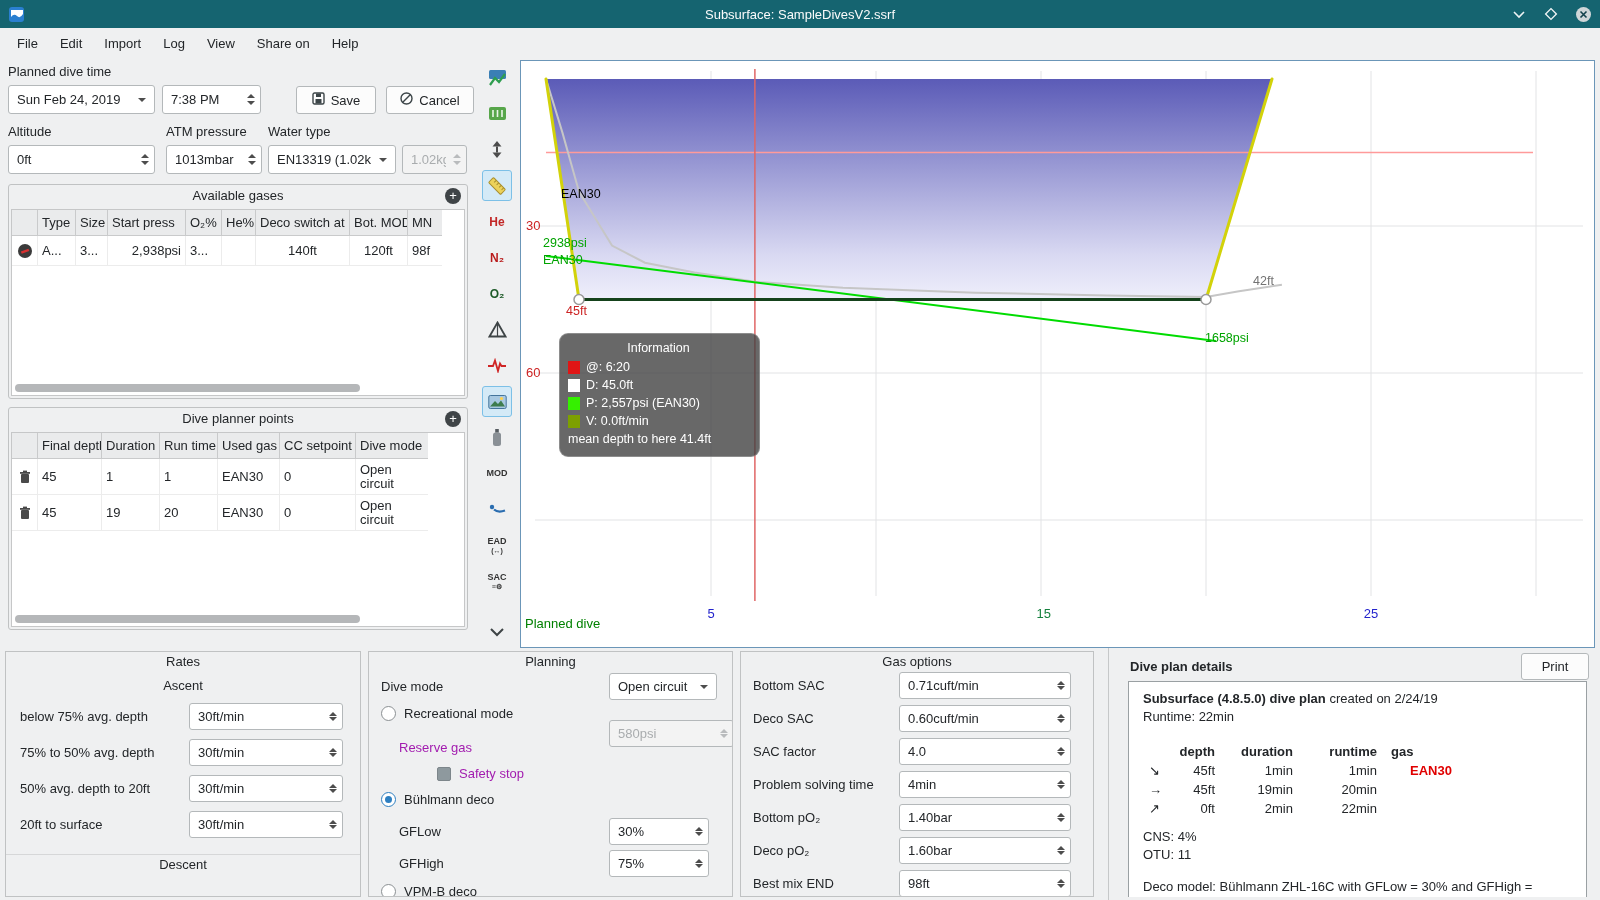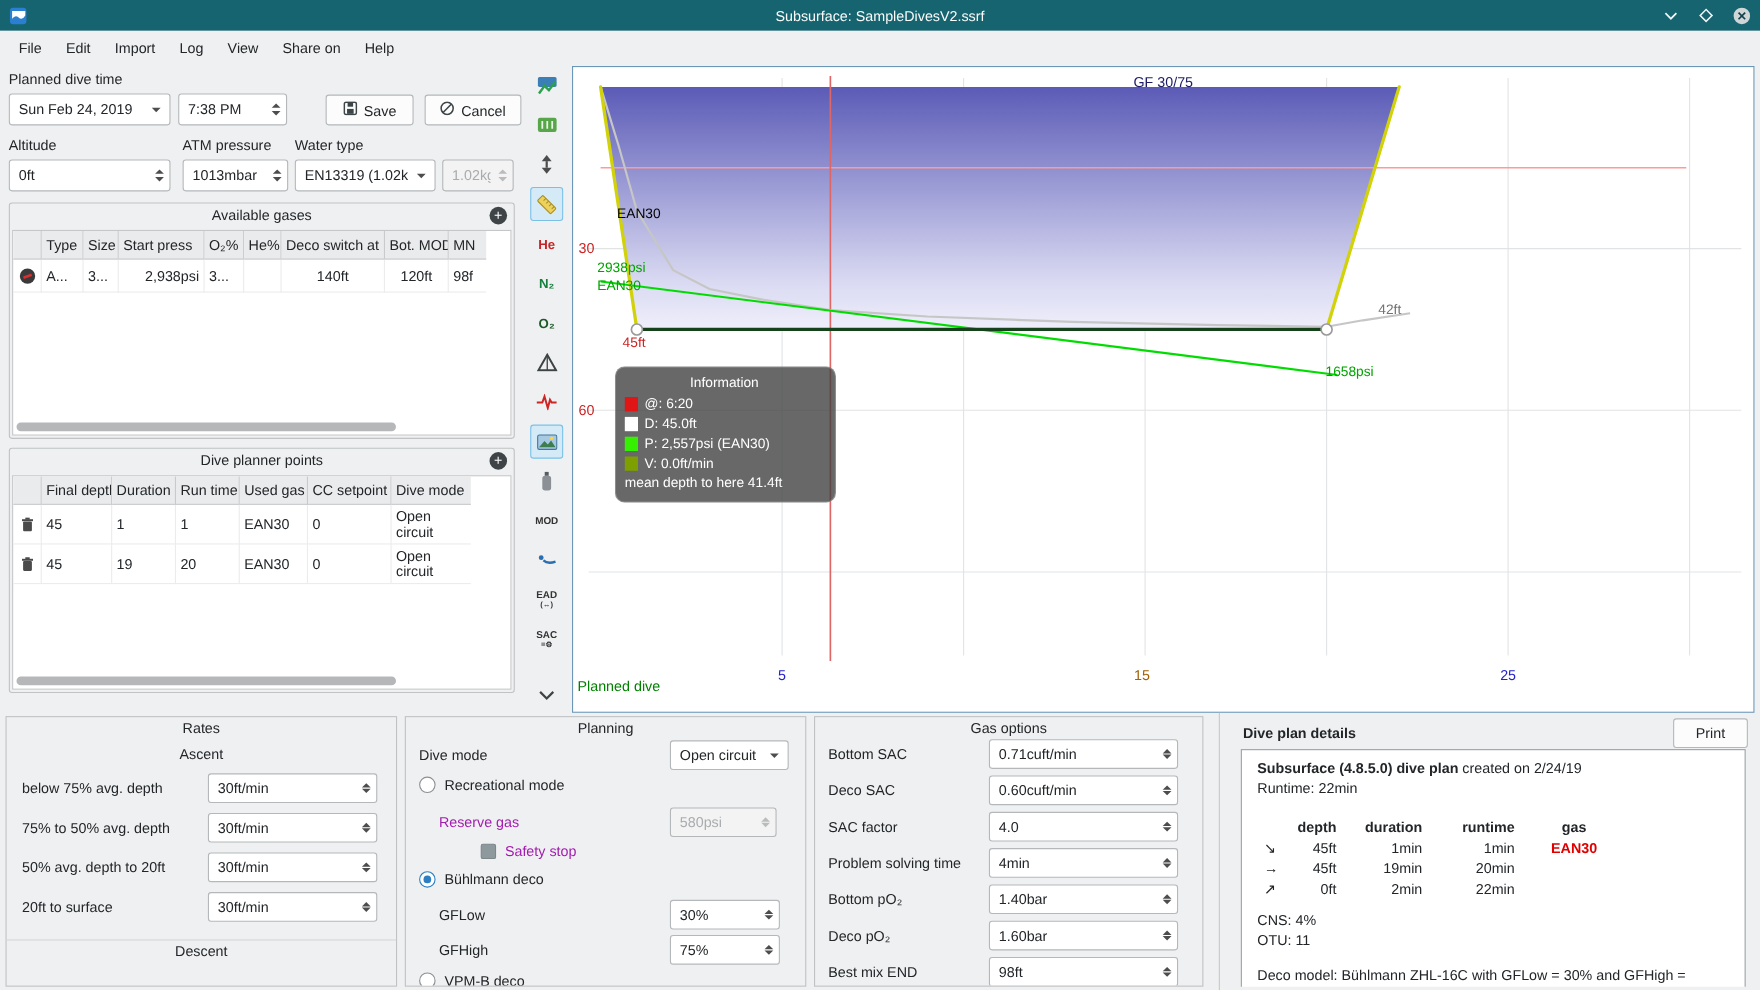--- a/index.html
+++ b/index.html
@@ -273,21 +273,21 @@
       <svg width="20" height="20">
         <g transform="rotate(45 10 10)">
           <rect x="1.5" y="6.5" width="17" height="7" rx="1" fill="#ecd25a" stroke="#a98f2f"></rect>
           <path d="M5.5 6.5 v3 M9 6.5 v3 M12.5 6.5 v3 M16 6.5 v3" stroke="#a98f2f" stroke-width="1"></path>
         </g>
       </svg>
     </div>
   <div class="ticon" style="color:#c22626;font-size:12px">
       <span>He</span>
     </div>
-  <div class="ticon" style="color:#15803d;font-size:12px">
+  <div class="ticon" style="color:#b91c1c;font-size:12px">
       <span>N₂</span>
     </div>
   <div class="ticon" style="color:#1d5a28;font-size:12px">
       <span>O₂</span>
     </div>
   <div class="ticon">
       <svg width="19" height="17">
         <path d="M9.5 1.5 L17.5 15.5 H1.5 Z" fill="none" stroke="#3e4446" stroke-width="1.8"></path>
         <path d="M9.5 1.5 V15.5" stroke="#3e4446" stroke-width="1.2"></path>
       </svg>
@@ -356,24 +356,23 @@
       <line x1="25" y1="91.5" x2="1012" y2="91.5" stroke="#ff9a9a" stroke-width="1.5"></line>
       <line x1="233.89000000000001" y1="8" x2="233.89000000000001" y2="540" stroke="#e06666" stroke-width="1.5"></line>
       <polyline points="25,18 41.5,71.9 58,130.7 91,184.60000000000002 124,201.75 173.5,211.55 233.89000000000001,220.86 322,226.74 454,231.64000000000001 586,234.58000000000004 685,236.05 718,230.17 760.9,223.8" fill="none" stroke="#c6c6c6" stroke-width="2"></polyline>
       <polyline points="25,194.9168 694.9,279.9088" fill="none" stroke="#00dc00" stroke-width="2"></polyline>
       <line x1="25" y1="18" x2="58" y2="238.50000000000003" stroke="#d2d20a" stroke-width="3" stroke-linecap="round"></line>
       <line x1="58" y1="238.50000000000003" x2="685" y2="238.50000000000003" stroke="#15421b" stroke-width="3" stroke-linecap="round"></line>
       <line x1="685" y1="238.50000000000003" x2="751" y2="18" stroke="#d2d20a" stroke-width="3" stroke-linecap="round"></line>
       <circle cx="58" cy="238.50000000000003" r="5" fill="#fff" stroke="#9a9a9a" stroke-width="1.5"></circle>
       <circle cx="685" cy="238.50000000000003" r="5" fill="#fff" stroke="#9a9a9a" stroke-width="1.5"></circle>
     </svg>
-  <div class="chart-title">GF 30/75</div>
   <div id="chart-labels" style="position:absolute;left:0;top:0;width:100%;height:100%">
       <div class="tick" style="left: 180px; top: 545px; color: rgb(35, 35, 204); width: 20px; text-align: center;">5</div>
-      <div class="tick" style="left: 510px; top: 545px; color: #a16207; width: 20px; text-align: left;">15</div>
+      <div class="tick" style="left: 510px; top: 545px; color: #15803d; width: 20px; text-align: right;">15</div>
       <div class="tick" style="left: 840px; top: 545px; color: rgb(35, 35, 204); width: 20px; text-align: center;">25</div>
       <div class="tick" style="left: 5px; top: 157px; color: rgb(204, 35, 35);">30</div>
       <div class="tick" style="left: 5px; top: 304px; color: rgb(204, 35, 35);">60</div>
       <div class="ann" style="left: 40px; top: 126px; color: rgb(0, 0, 0);">EAN30</div>
       <div class="ann" style="left: 22px; top: 175px; color: rgb(0, 163, 0);">2938psi</div>
       <div class="ann" style="left: 22px; top: 192px; color: rgb(0, 163, 0);">EAN30</div>
       <div class="ann" style="left: 45px; top: 243px; color: rgb(204, 35, 35);">45ft</div>
       <div class="ann" style="left: 732px; top: 213px; color: #737373;">42ft</div>
       <div class="ann" style="left: 684px; top: 270px; color: rgb(0, 163, 0);">1658psi</div>
     </div>
@@ -451,21 +450,21 @@
     <span class="txt">Open circuit</span>
     <span class="cv"></span>
   </div>
 
   <div class="ctl-row" style="left:12px;top:54px">
     <span class="radio"></span>
     <span>Recreational mode</span>
   </div>
 
   <span class="label gray" style="left:30px;top:88px">Reserve gas</span>
-  <div class="spin disabled" style="left:240px;top:82px;width:97px;height:27px">
+  <div class="spin disabled" style="left:240px;top:68px;width:125px;height:27px">
     <span class="txt">580psi</span>
     <span class="arrows">
         <i class="up"></i>
         <i class="dn"></i>
       </span>
   </div>
 
   <div class="ctl-row" style="left:68px;top:114px">
     <span class="checkbox"></span>
     <span class="gray">Safety stop</span>
@@ -574,21 +573,21 @@
     <span>Print</span>
   </div>
   <div class="plan-box">
     <div><b>Subsurface (4.8.5.0) dive plan</b><span> created on 2/24/19</span></div>
     <div>Runtime: 22min</div>
     <div class="plan-grid">
       <div></div>
       <div class="hdr num">depth</div>
       <div class="hdr num">duration</div>
       <div class="hdr num">runtime</div>
-      <div class="hdr" style="text-align:center">gas</div>
+      <div class="hdr" style="text-align:left">gas</div>
 
       <div>↘</div>
       <div class="num">45ft</div>
       <div class="num">1min</div>
       <div class="num">1min</div>
       <div class="red" style="text-align:center">EAN30</div>
 
       <div>→</div>
       <div class="num">45ft</div>
       <div class="num">19min</div>

